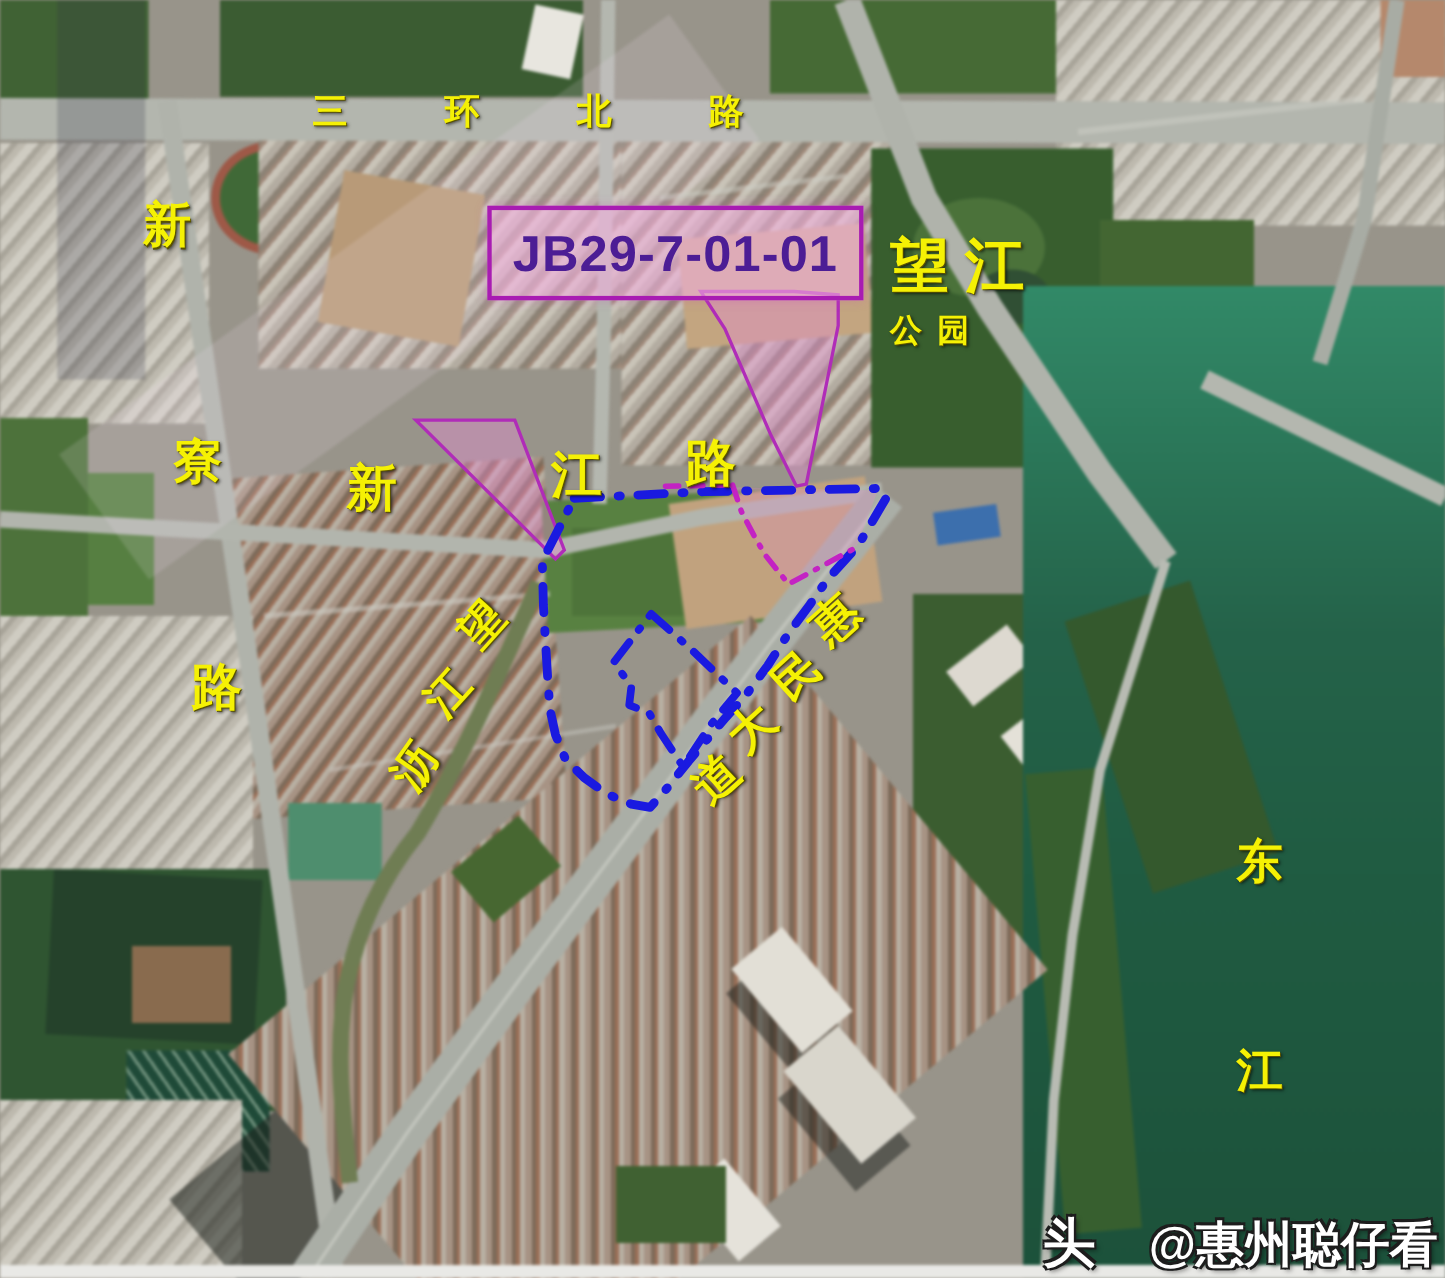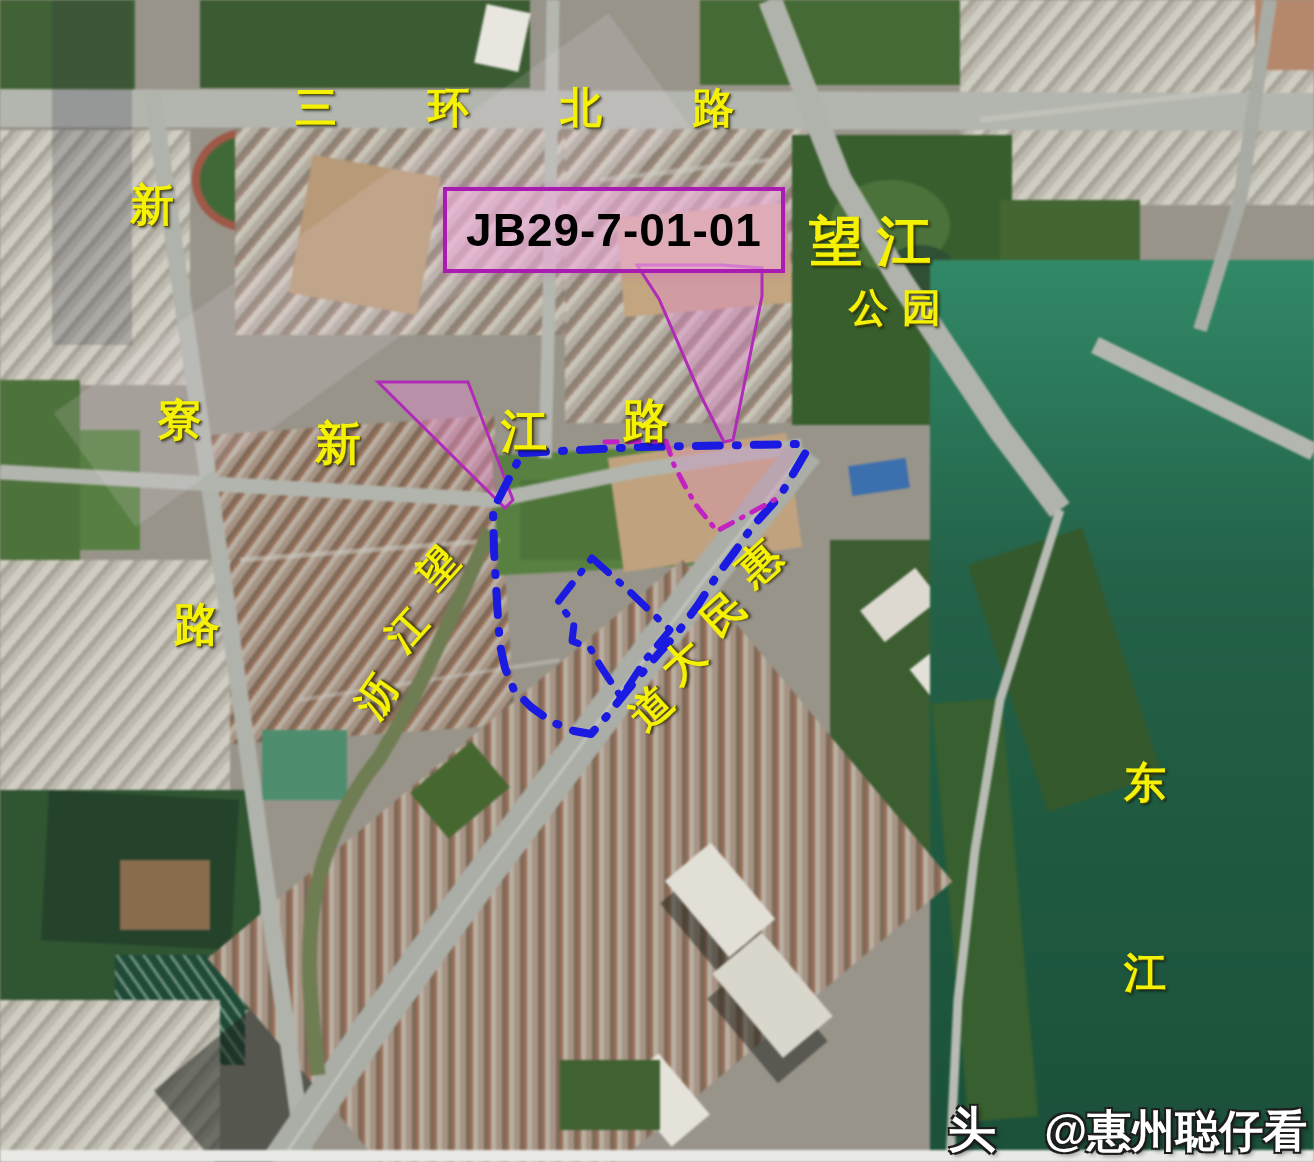--- a/index.html
+++ b/index.html
@@ -11,21 +11,21 @@
   .tex-village{background:repeating-linear-gradient(130deg,#b3aca0 0 7px,#8c8274 7px 12px,#a08877 12px 15px,#c9c4b8 15px 21px);}
   .tex-light{background:repeating-linear-gradient(130deg,#cfccc2 0 8px,#a8a499 8px 13px,#bdb9ae 13px 19px);}
   .tex-rust{background:repeating-linear-gradient(130deg,#a89383 0 6px,#7d6a58 6px 10px,#9c6e55 10px 13px,#b8b0a2 13px 18px);}
   .tex-rows{background:repeating-linear-gradient(55deg,#1e4a38 0 8px,#6b8f7a 8px 11px);}
   
   .lbl{position:absolute;color:#f5f104;font-family:"Liberation Serif","DejaVu Serif",serif;
        font-weight:700;text-shadow:1px 1px 0 #5a5200,2px 2px 3px rgba(0,0,0,.65);}
   .ch{transform:translate(-50%,-50%) rotate(var(--r,0deg));white-space:nowrap;}
   .row{white-space:nowrap;}
   .callout{position:absolute;display:flex;align-items:center;justify-content:center;
-           background:rgba(240,175,220,.6);border:4px solid #a81cb2;color:#000000;
+           background:rgba(240,175,220,.6);border:4px solid #a81cb2;color:#4c1d95;
            font-weight:700;box-shadow:0 0 10px rgba(200,80,180,.35);}
   .wm{position:absolute;display:flex;align-items:baseline;gap:12px;color:#fff;
       text-shadow:-2px -2px 0 #1d1d1d,2px -2px 0 #1d1d1d,-2px 2px 0 #1d1d1d,2px 2px 0 #1d1d1d,3px 3px 5px rgba(0,0,0,.5);}
 </style>
 </head>
 <body>
 
 <div id="stage">
 
   <div class="satwrap" aria-hidden="true">
@@ -126,32 +126,32 @@
     <path d="M522,453 L640,447 L800,444 L806,452 L780,496 L752,527 L736,550 L716,577 L698,605 L678,632 L660,652 L643,672 L626,692 L606,717 L591,734 L574,731 L552,722 L531,707 L514,690 L505,668 L500,645 L498,618 L496,585 L494,550 L493,510 Z" fill="none" stroke="#1a1ae0" stroke-width="8" stroke-linecap="round" stroke-linejoin="round" stroke-dasharray="24 16 2 16"></path>
 
     <path d="M592,558 L627,589 L651,612 L670,630 L646,659 L621,697 L601,667 L590,648 L572,641 L574,624 L558,602 Z" fill="none" stroke="#1a1ae0" stroke-width="7" stroke-linecap="round" stroke-linejoin="round" stroke-dasharray="22 14 2 14"></path>
 
     <path d="M666,441 L674,465 L686,488 L696,505 L708,520 L717,531 L776,499" fill="none" stroke="#c322c3" stroke-width="5" stroke-linecap="round" stroke-dasharray="14 10 2 10"></path>
     <path d="M605,442 L662,441" fill="none" stroke="#c322c3" stroke-width="5" stroke-linecap="round" stroke-dasharray="12 10"></path>
   </svg>
 
   <div class="callout" style="left:443px;top:187px;width:334px;height:78px;font-size:46px;letter-spacing:1px;">JB29-7-01-01</div>
 
-  <div class="lbl row" style="left:295px;top:80px;font-size:42px;letter-spacing:40px;">三 环 北 路</div>
+  <div class="lbl row" style="left:284px;top:80px;font-size:32px;letter-spacing:40px;">三 环 北 路</div>
 
   <div class="lbl ch" style="left:152px;top:205px;font-size:44px;">新</div>
   <div class="lbl ch" style="left:180px;top:420px;font-size:44px;">寮</div>
   <div class="lbl ch" style="left:197px;top:625px;font-size:46px;">路</div>
 
   <div class="lbl ch" style="left:338px;top:444px;font-size:46px;">新</div>
   <div class="lbl ch" style="left:524px;top:432px;font-size:46px;">江</div>
   <div class="lbl ch" style="left:646px;top:421px;font-size:46px;">路</div>
 
   <div class="lbl row" style="left:809px;top:206px;font-size:54px;letter-spacing:14px;">望江</div>
-  <div class="lbl row" style="left:849px;top:281px;font-size:39px;letter-spacing:14px;font-family:Liberation Mono, monospace;">公园</div>
+  <div class="lbl row" style="left:809px;top:281px;font-size:29px;letter-spacing:14px;font-family:Liberation Mono, monospace;">公园</div>
 
   <div class="lbl ch" style="--r:-48deg;left:438px;top:568px;font-size:40px;">望</div>
   <div class="lbl ch" style="--r:-48deg;left:407px;top:630px;font-size:40px;">江</div>
   <div class="lbl ch" style="--r:-55deg;left:377px;top:697px;font-size:40px;">沥</div>
 
   <div class="lbl ch" style="--r:-42deg;left:759px;top:563px;font-size:42px;">惠</div>
   <div class="lbl ch" style="--r:-42deg;left:724px;top:614px;font-size:42px;">民</div>
   <div class="lbl ch" style="--r:-42deg;left:683px;top:662px;font-size:42px;">大</div>
   <div class="lbl ch" style="--r:-42deg;left:651px;top:708px;font-size:42px;">道</div>
 

